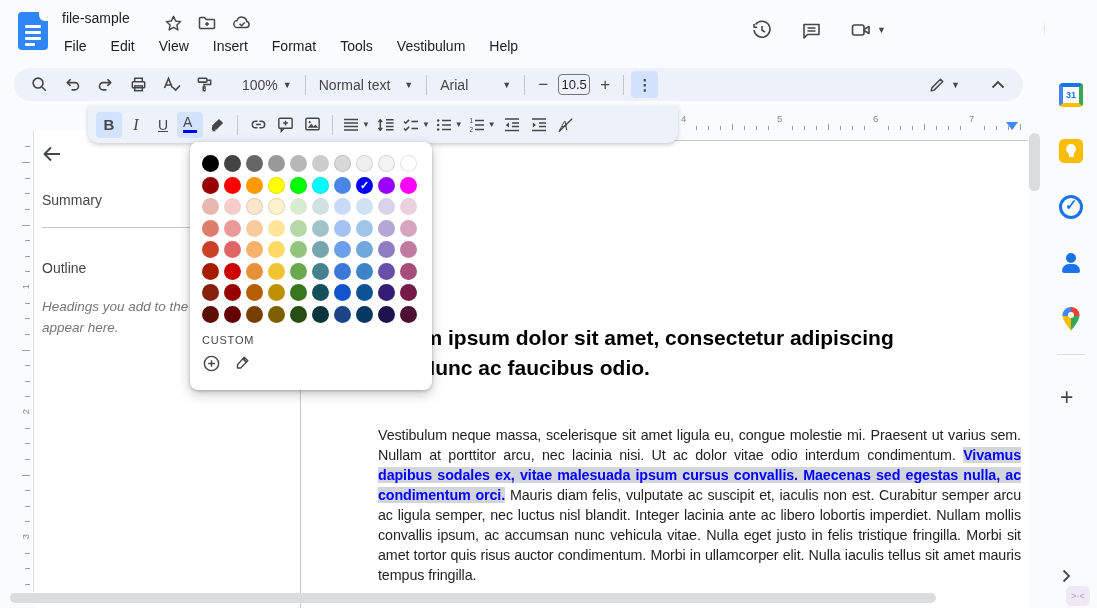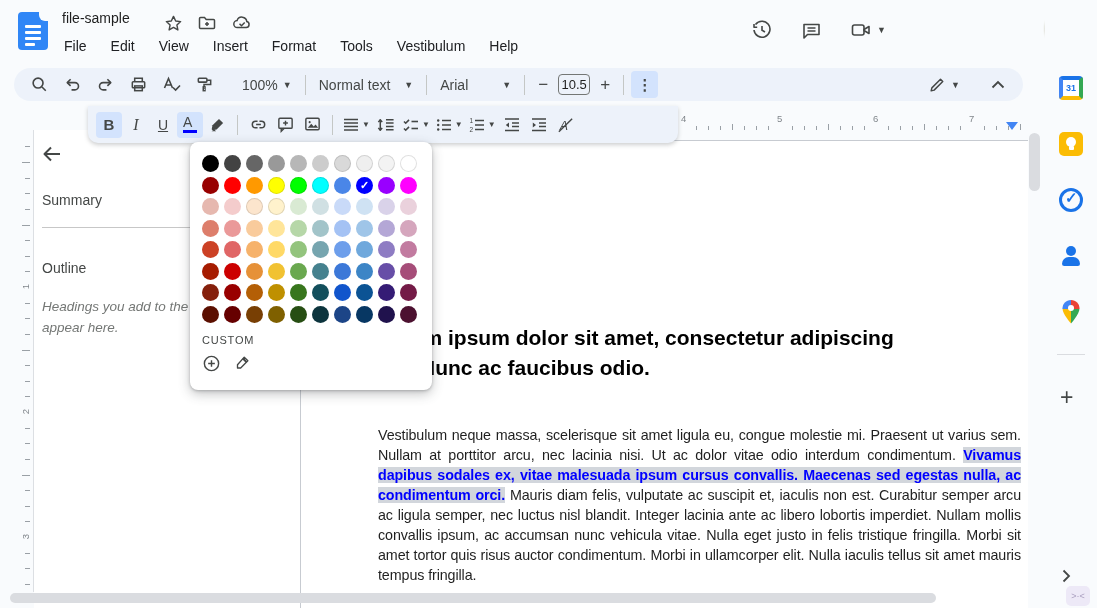--- a/index.html
+++ b/index.html
@@ -78,21 +78,21 @@
   
   .color-picker { position:absolute; left:190px; top:142px; width:242px; height:248px; background:#fff; border-radius:8px; box-shadow:0 1px 3px rgba(60,64,67,.3), 0 4px 12px rgba(60,64,67,.3); z-index:20; padding:13px 12px 10px; }
   .swatch-grid { display:grid; grid-template-columns:repeat(10, 17px); column-gap:5px; row-gap:4.5px; }
   .swatch { width:17px; height:17px; border-radius:50%; display:flex; align-items:center; justify-content:center; }
   .swatch .check { color:#fff; font-size:11px; font-weight:bold; line-height:1; }
   .custom-label { margin-top:11px; font-size:11px; letter-spacing:0.8px; color:#444746; font-weight:500; }
   .custom-row { margin-top:8px; display:flex; gap:12px; align-items:center; color:#444746; }
 
   
   .right-rail { position:absolute; left:1045px; top:0; width:52px; height:608px; background:#f9fbfd; z-index:4; }
-  .rail-icon { position:absolute; left:13px; width:26px; height:26px; display:flex; align-items:center; justify-content:center; }
+  .rail-icon { position:absolute; left:13px; width:26px; height:26px; display:flex; align-items:center; justify-content:center;margin-top:7px; }
   .cal-icon { width:24px; height:24px; border-radius:4px; background:#fff; border-top:4px solid #1a73e8; border-left:4px solid #4285f4; border-right:4px solid #34a853; border-bottom:4px solid #fbbc04; font-size:9px; font-weight:bold; color:#1a73e8; display:flex; align-items:center; justify-content:center; }
   .keep-icon { width:24px; height:24px; border-radius:5px; background:#fbbc04; position:relative; }
   .keep-icon .bulb { position:absolute; left:7px; top:5px; width:10px; height:10px; background:#fff; border-radius:50%; }
   .keep-icon .base { position:absolute; left:9.5px; top:14px; width:5px; height:4px; background:#fff; border-radius:1px; }
   .tasks-icon { width:24px; height:24px; border-radius:50%; border:3.5px solid #1a73e8; position:relative; }
   .tasks-icon .chk { position:absolute; left:3px; top:-2px; color:#1a73e8; font-size:15px; font-weight:bold; }
   .contacts-icon { position:relative; width:24px; height:24px; }
   .contacts-icon .head { position:absolute; left:7px; top:2px; width:10px; height:10px; border-radius:50%; background:#1a73e8; }
   .contacts-icon .body { position:absolute; left:3px; top:13px; width:18px; height:9px; border-radius:9px 9px 3px 3px; background:#1a73e8; }
   .rail-divider { position:absolute; left:12px; top:354px; width:28px; height:1px; background:#dadce0; }

